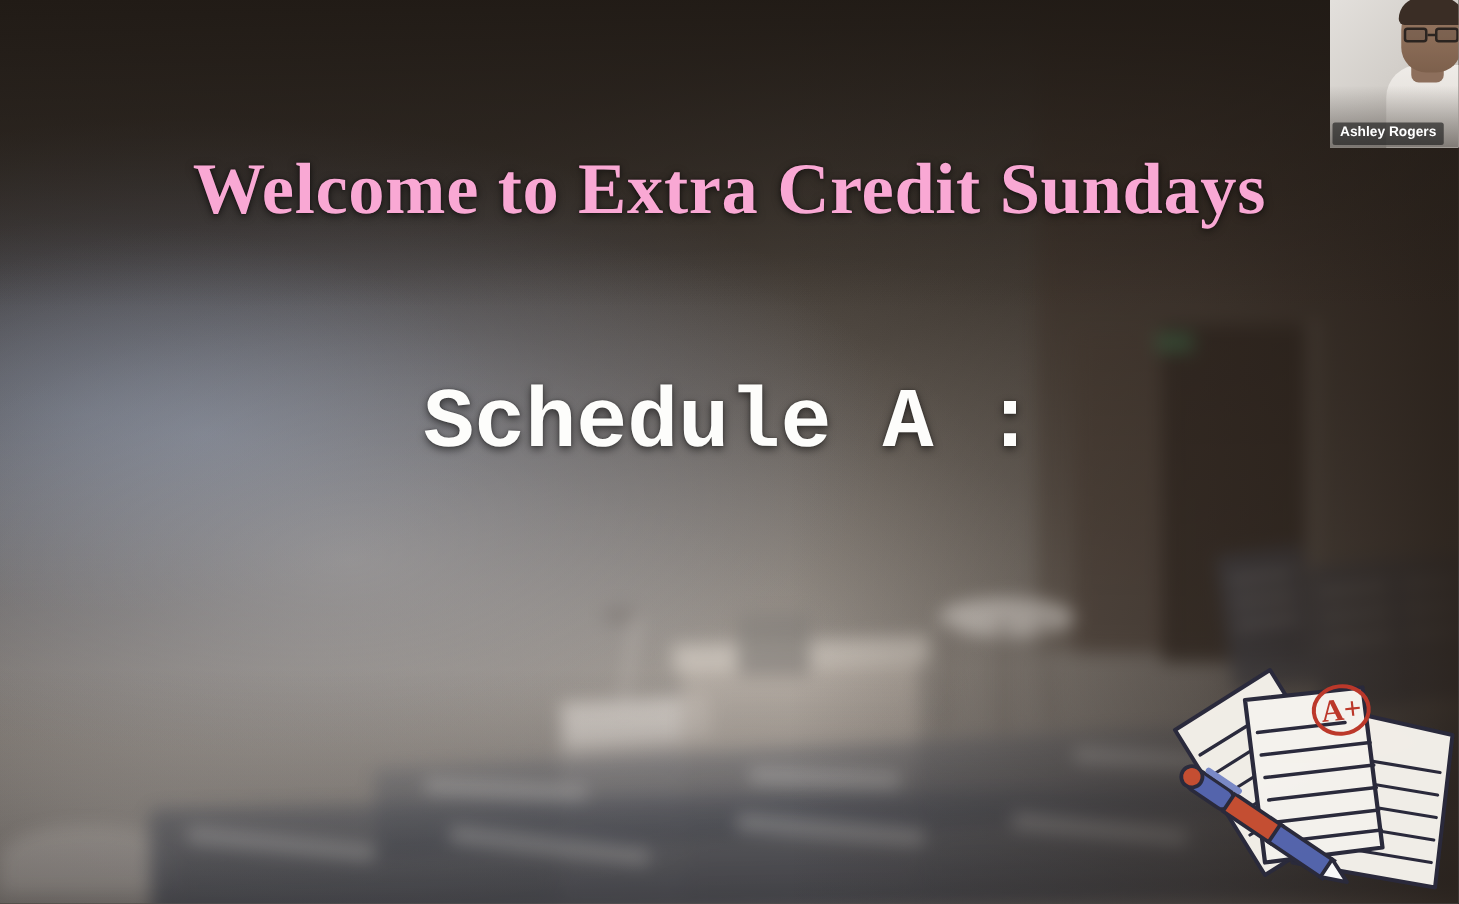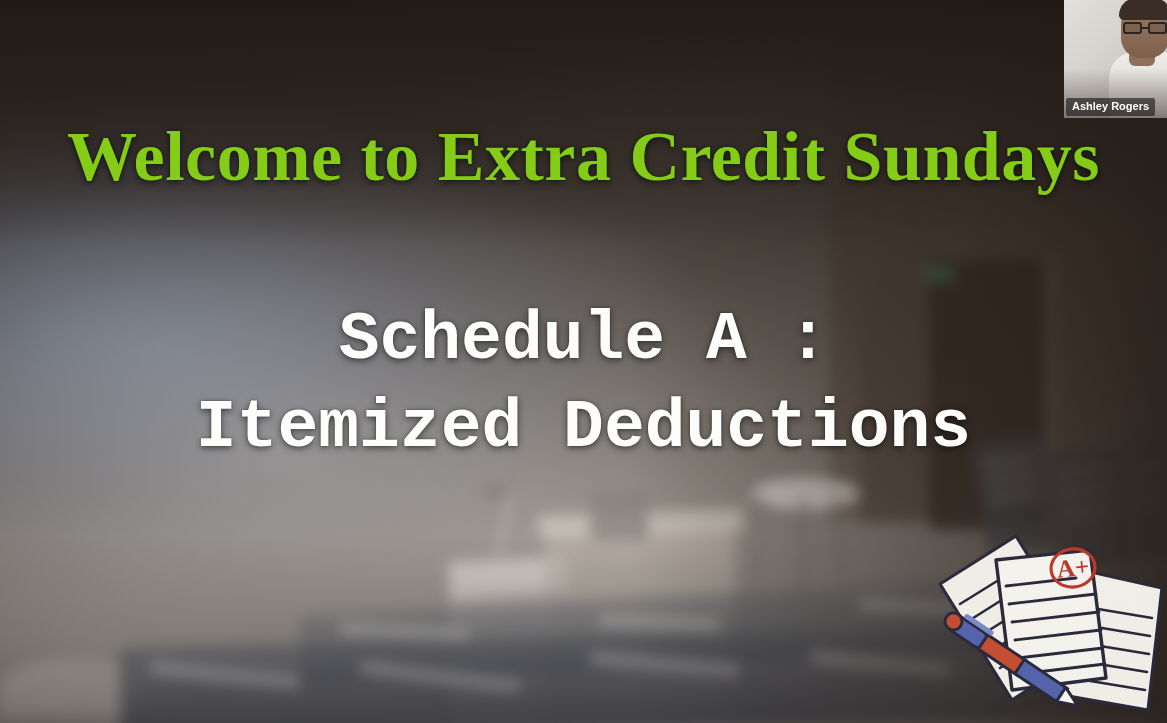--- a/index.html
+++ b/index.html
@@ -182,24 +182,24 @@
     pointer-events: none;
   }
   .slide-title {
     position: absolute;
     top: 122px;
     left: 0;
     width: 1167px;
     text-align: center;
     font-family: "Liberation Serif", "DejaVu Serif", serif;
     font-weight: bold;
-    font-size: 70px;
+    font-size: 58px;
     line-height: 1.0;
     letter-spacing: 0.5px;
-    color: #84cc16;
+    color: #f9a8d4;
     text-shadow: 0 2px 7px rgba(0,0,0,0.60), 0 0 2px rgba(0,0,0,0.40);
     white-space: nowrap;
   }
   .slide-sub {
     position: absolute;
     left: 0;
     width: 1167px;
     text-align: center;
     font-family: Liberation Mono, monospace;
     font-weight: bold;
@@ -370,21 +370,20 @@
       </div>
     </div>
 
     <div class="bg-haze"></div>
     <div class="bg-vignette"></div>
   </div>
 
   <div class="slide-text">
     <div class="slide-title">Welcome to Extra Credit Sundays</div>
     <div class="slide-sub l1">Schedule A :</div>
-    <div class="slide-sub l2">Itemized Deductions</div>
   </div>
 
   <div class="papers">
     <svg width="237" height="195" viewBox="0 0 237 195" xmlns="http://www.w3.org/2000/svg">
       <g opacity="0.97">
 
         <g>
           <path d="M10 56 L86 8 L158 124 L82 172 Z" fill="#f6f3ec" stroke="#2a2a3c" stroke-width="3.2" stroke-linejoin="round"></path>
           <g stroke="#2a2a3c" stroke-width="2.6" stroke-linecap="round">
             <line x1="30" y1="76" x2="72" y2="50"></line>

